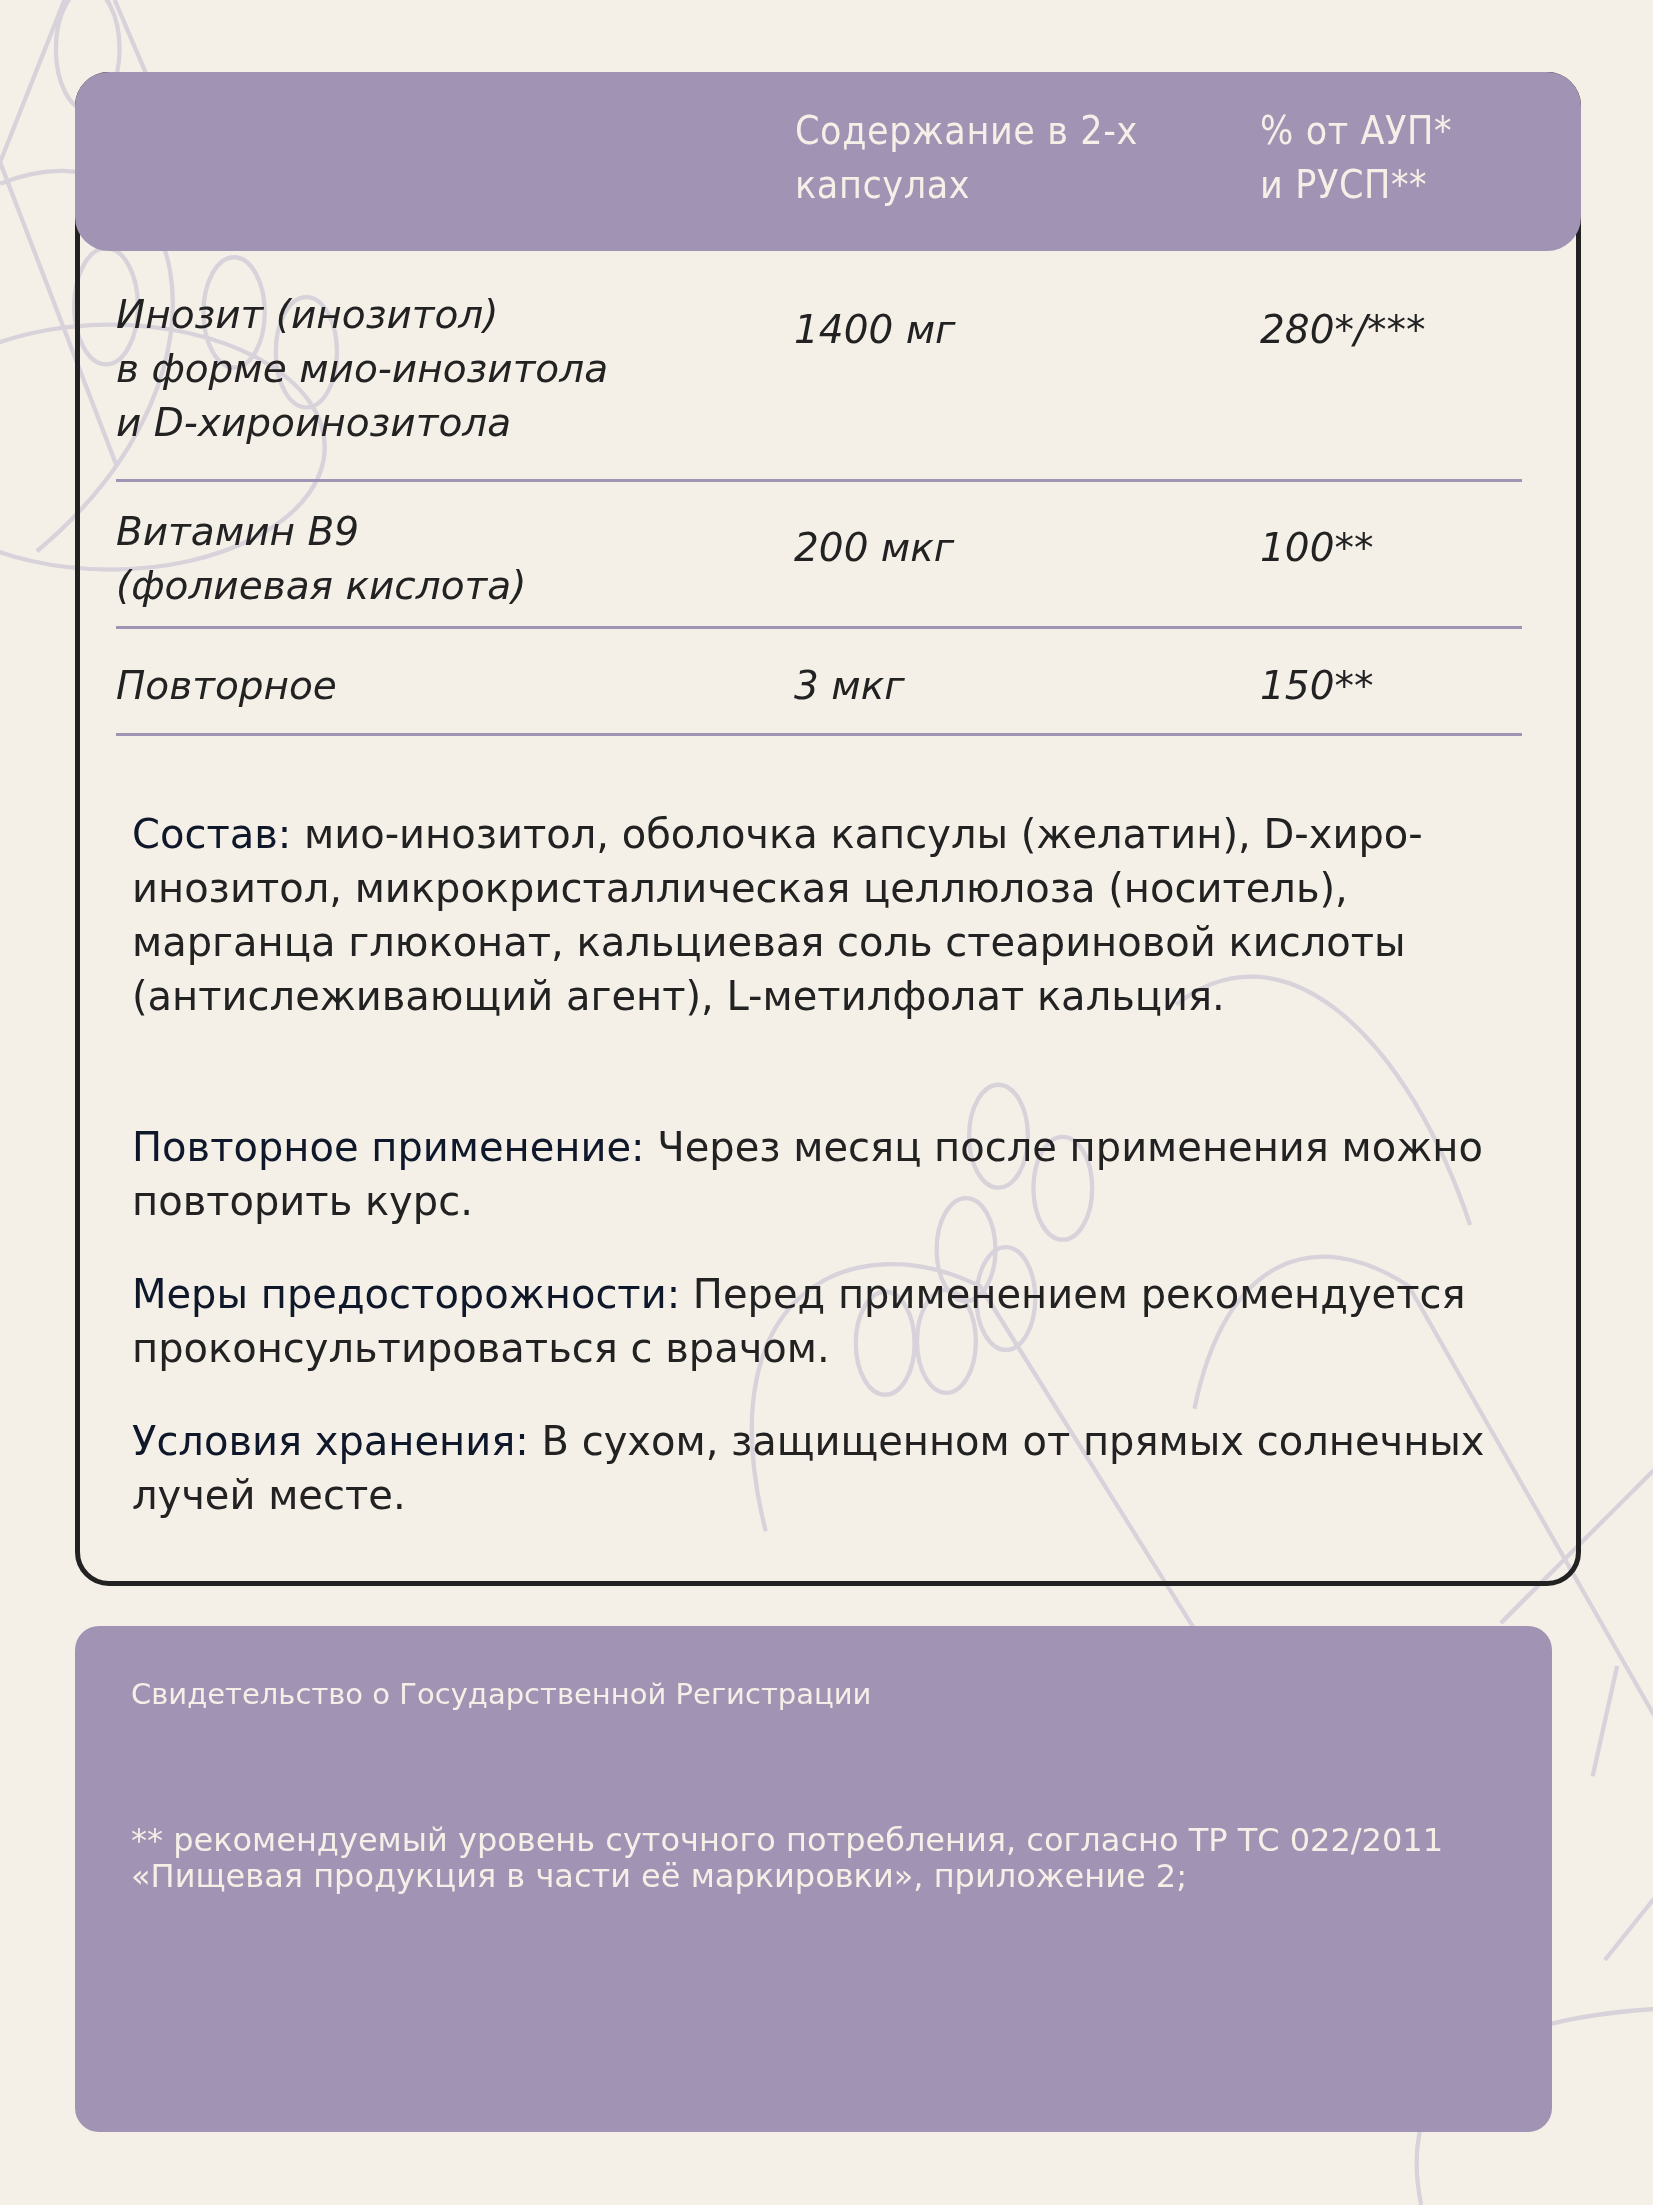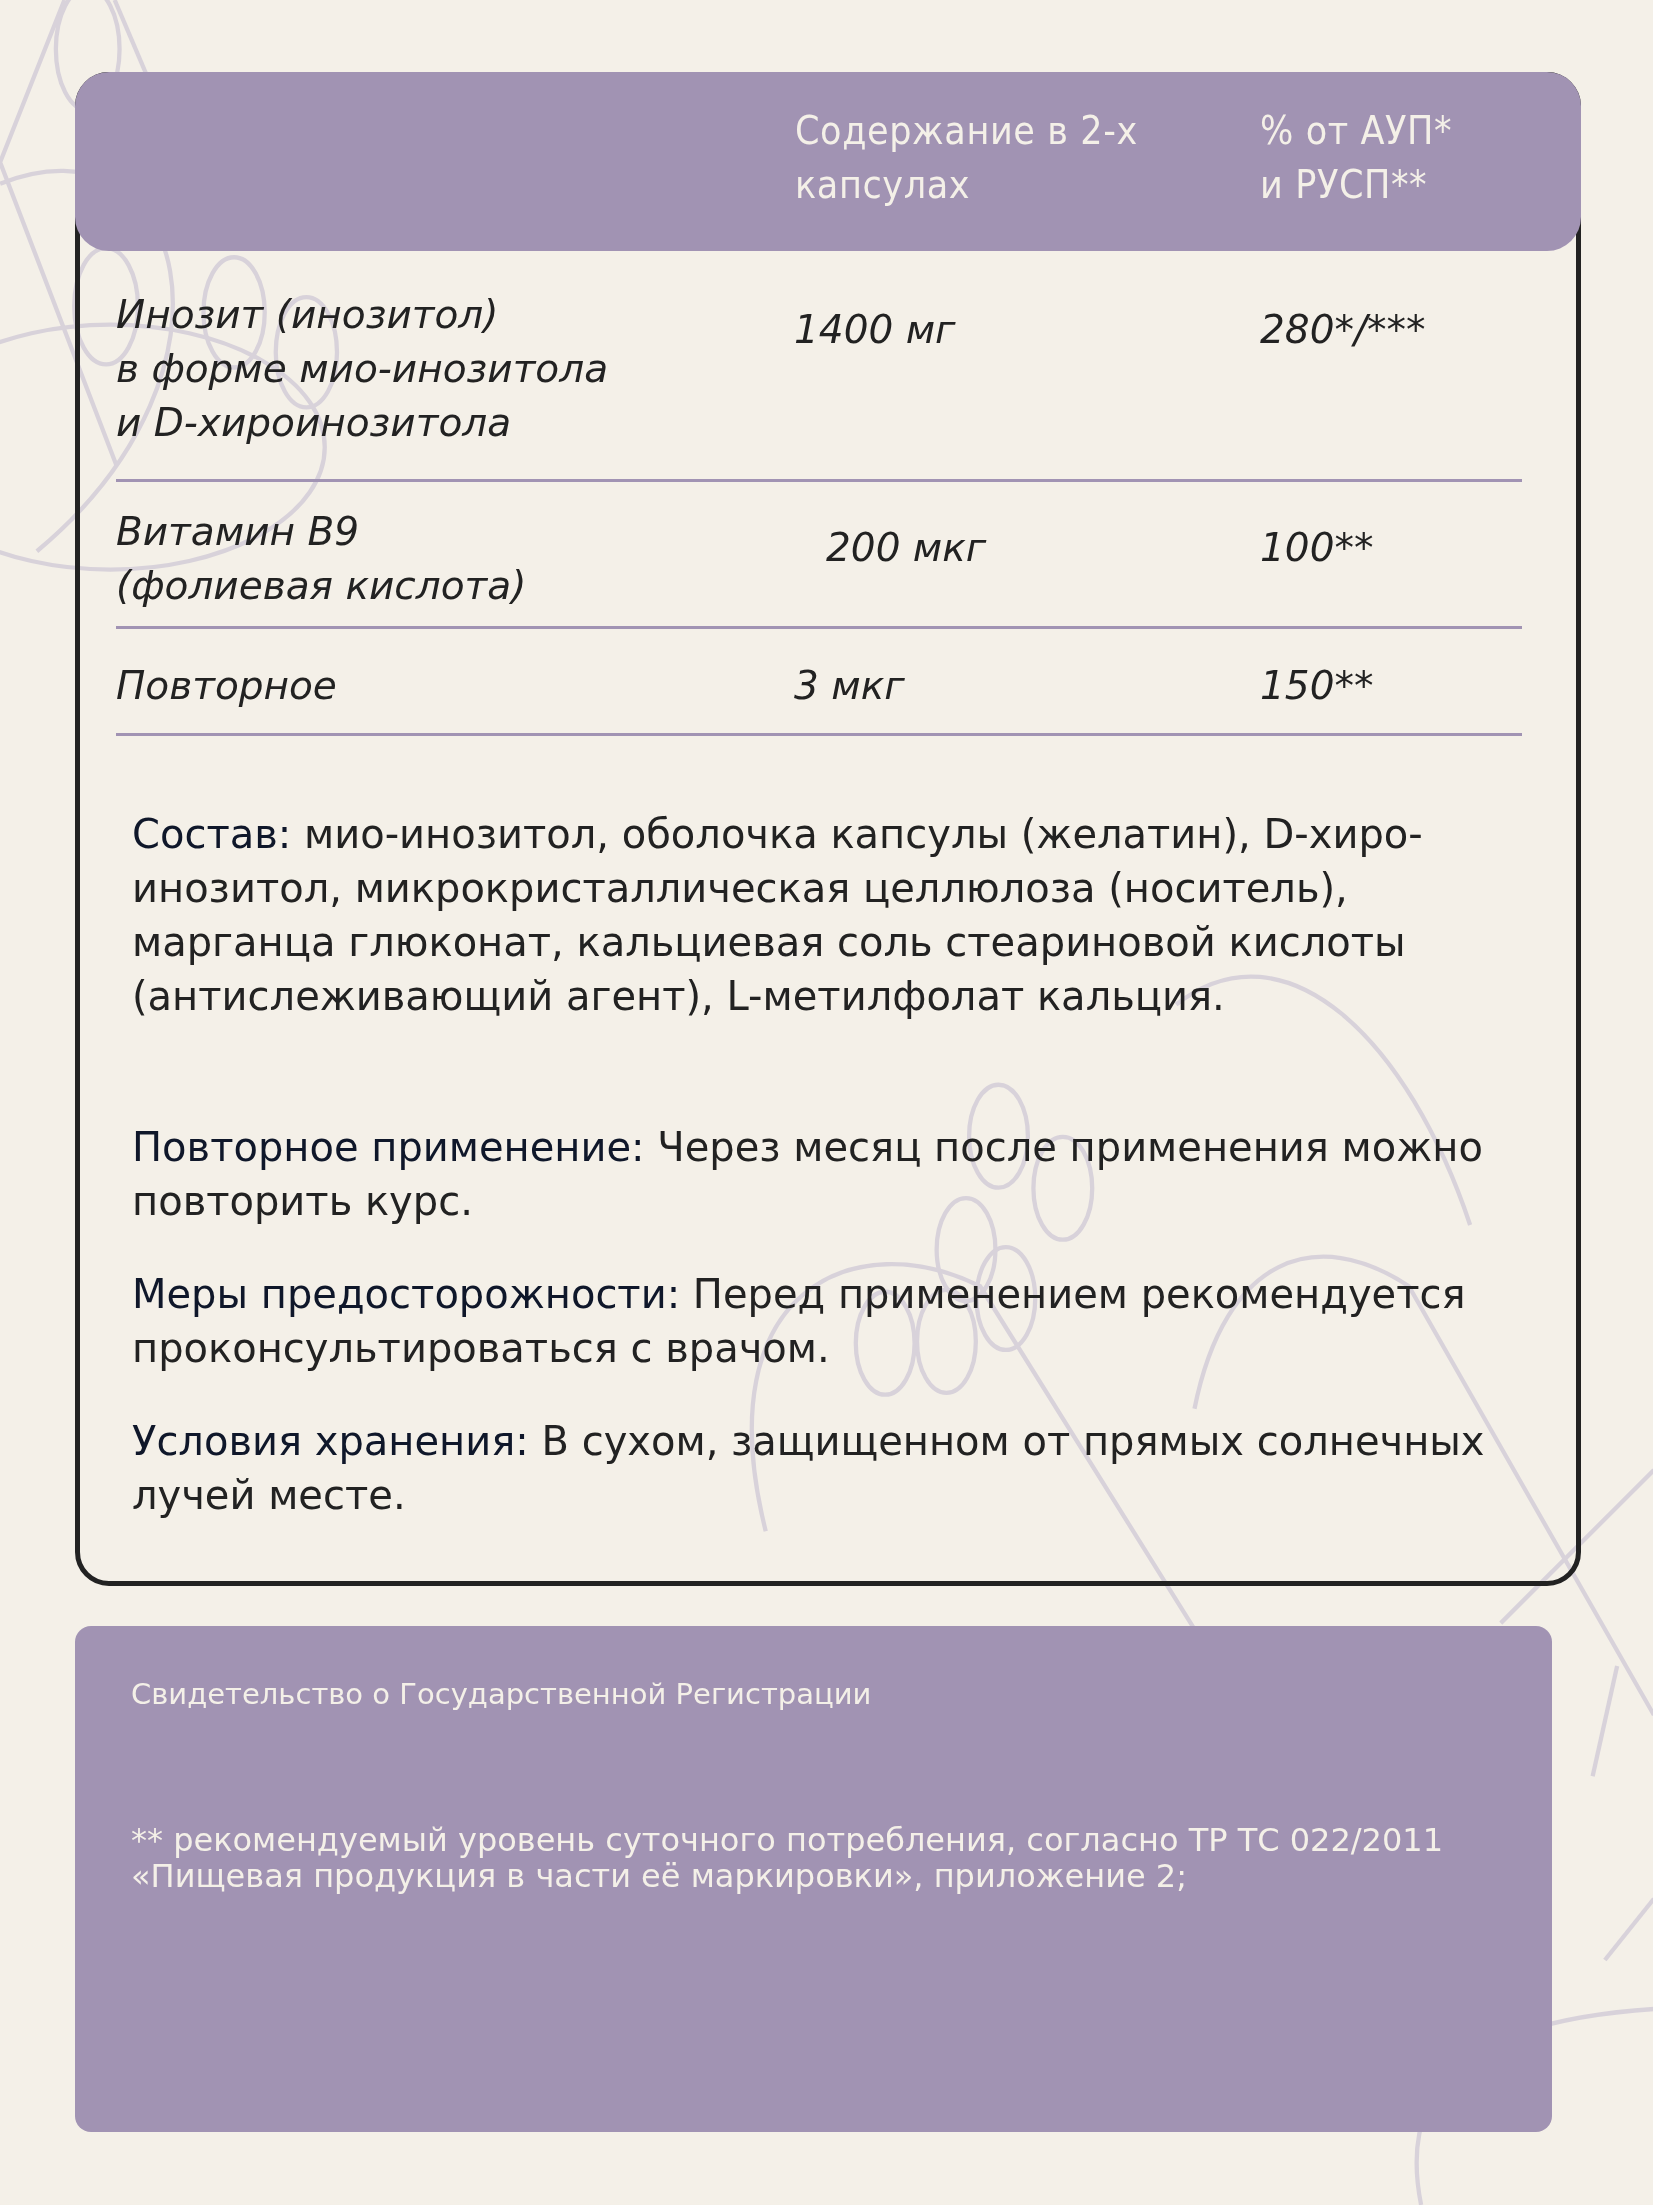--- a/index.html
+++ b/index.html
@@ -37,21 +37,21 @@
   .divider { position:absolute; left:0; width:1406px; height:3.1px; background:#A193B3; }
 
   .para {
     position:absolute; left:132px; width:1366px; z-index:3;
     font-size:40px; line-height:54px; color:#222222;
   }
   .para .label { color:#0f172a; font-weight:normal; }
 
   .reg-box {
     position:absolute; left:75px; top:1626px; width:1477px; height:506px;
-    background:#A193B3; border-radius:16px; z-index:3; color:#F4F0E8;
+    background:#A193B3; border-radius:24px; z-index:3; color:#F4F0E8;
   }
   .reg-title { position:absolute; left:56px; top:49px; font-size:29px; line-height:39px; }
   .reg-number { position:absolute; left:56px; top:107px; font-size:54px; line-height:67px; font-weight:bold; letter-spacing:0.6px; }
   .reg-notes { position:absolute; left:56px; top:196px; width:1397px; font-size:32px; line-height:36px; }
   .reg-notes div { white-space:normal; }
 </style>
 </head>
 <body>
 
 <svg class="bg-deco" viewBox="0 0 2700 3600" fill="none" stroke="#D8D2DA" stroke-width="7">
@@ -93,21 +93,21 @@
 в форме мио-инозитола
 и D-хироинозитола</div>
     <div class="c2" style="top:14.7px;">1400 мг</div>
     <div class="c3" style="top:14.7px;">280*/***</div>
   </div>
   <div class="divider" style="top:191px;"></div>
 
   <div class="row" style="top:0;">
     <div class="c1" style="top:217px;">Витамин В9
 (фолиевая кислота)</div>
-    <div class="c2" style="top:233px;margin-left:32px;">200 мкг</div>
+    <div class="c2" style="top:233px;">200 мкг</div>
     <div class="c3" style="top:233px;">100**</div>
   </div>
   <div class="divider" style="top:338px;"></div>
 
   <div class="row" style="top:0;">
     <div class="c1" style="top:371px;">Повторное</div>
     <div class="c2" style="top:371px;">3 мкг</div>
     <div class="c3" style="top:371px;">150**</div>
   </div>
   <div class="divider" style="top:445px;"></div>

